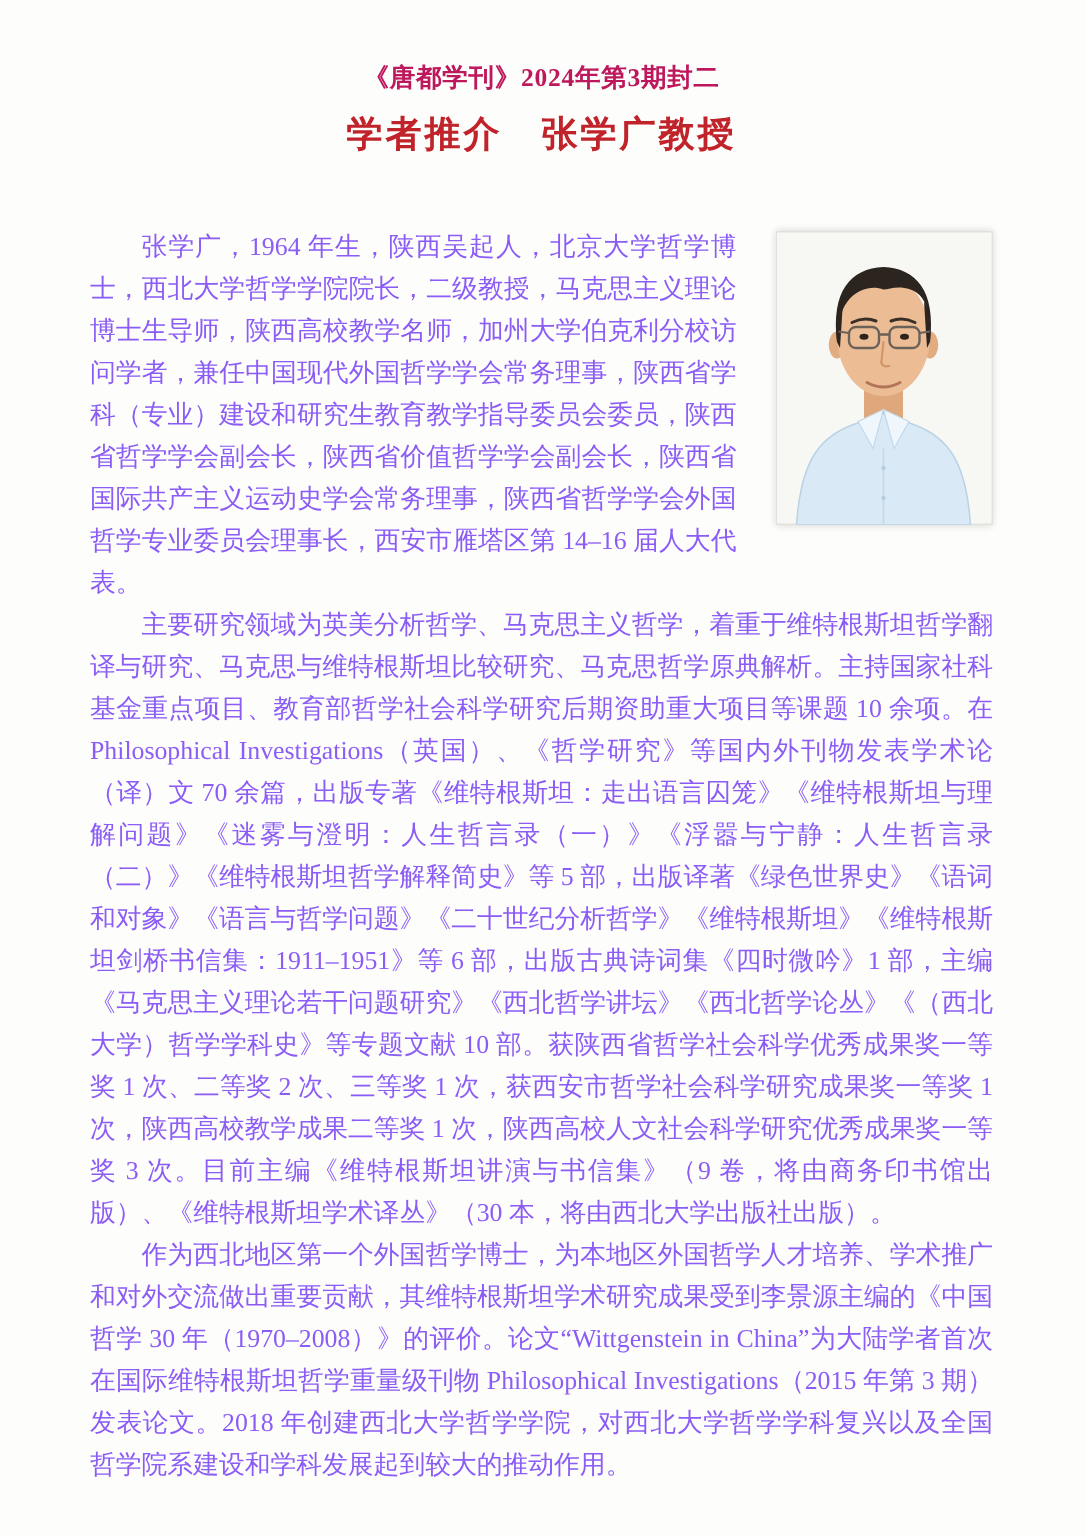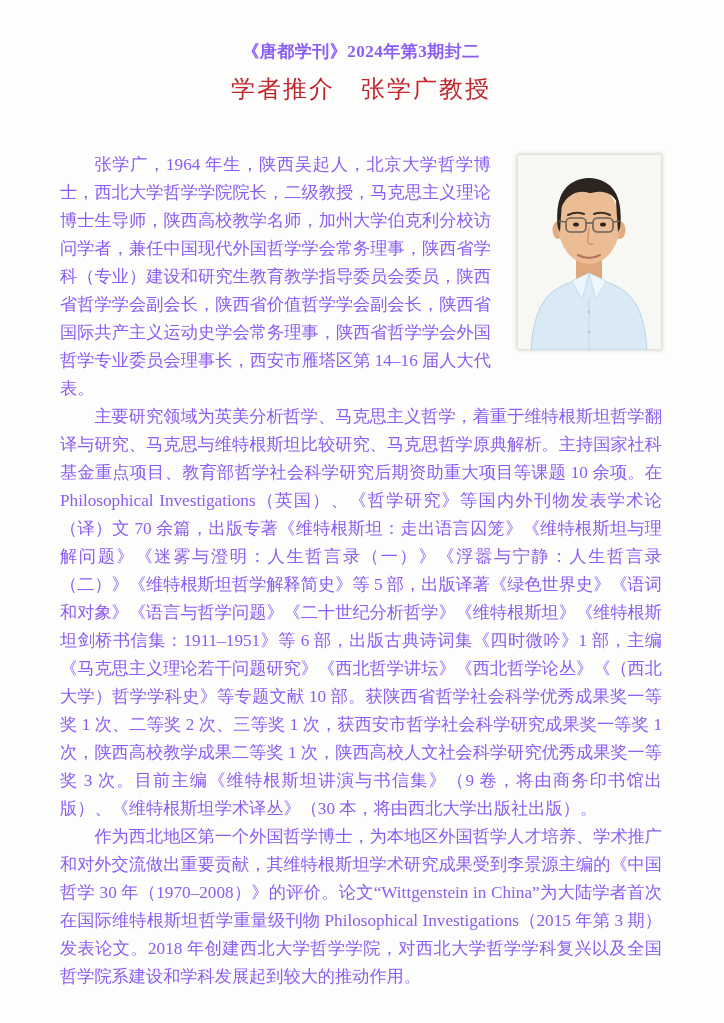--- a/index.html
+++ b/index.html
@@ -14,26 +14,26 @@
   .content {
     position: absolute;
     left: 60px; top: 40px;
     width: 602px;
   }
   .journal-line {
     text-align: center;
     font-size: 17px;
     font-weight: 600;
     letter-spacing: 0.5px;
-    color: #8b5cf6;
+    color: #be185d;
   }
   .main-title {
     text-align: center;
     font-size: 24px;
-    font-weight: normal;
+    font-weight: bold;
     letter-spacing: 2px;
     margin-top: 10px;
   }
   .body-text {
     margin-top: 46px;
     font-size: 17.2px;
     line-height: 28px;
     text-align: justify;
     text-justify: inter-ideograph;
     color: #8b5cf6;

